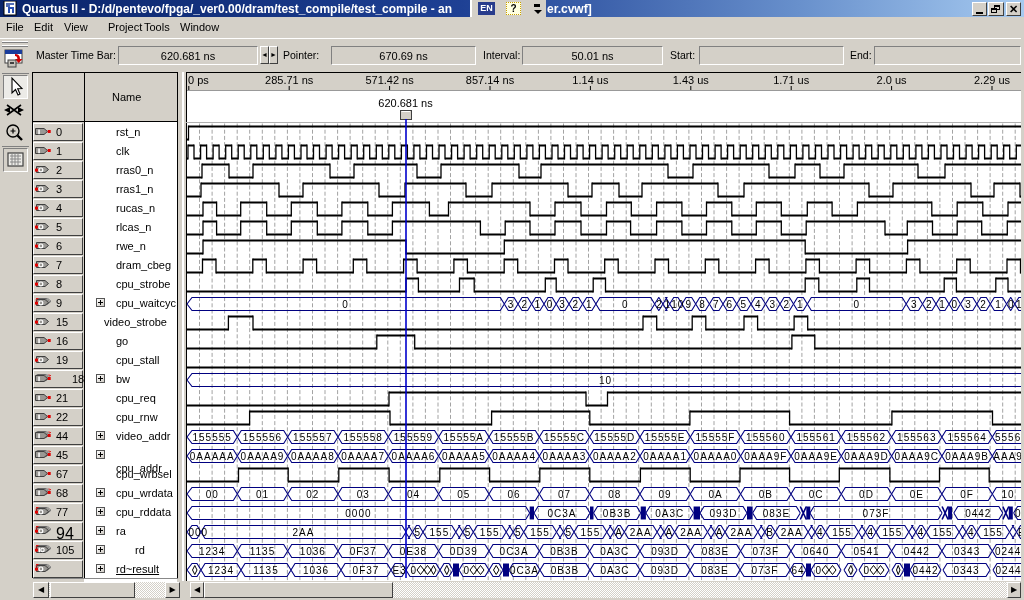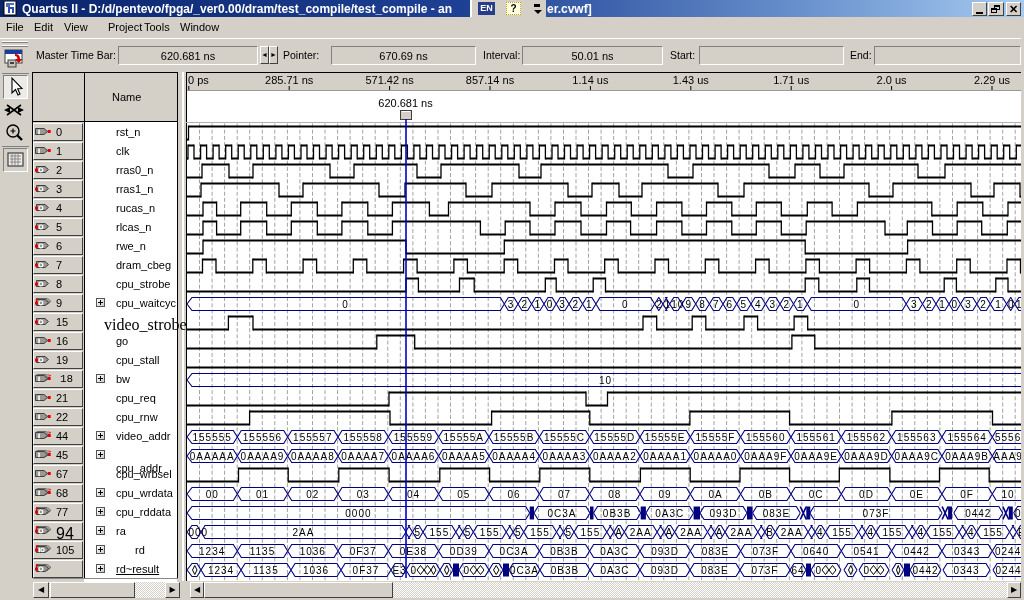--- a/index.html
+++ b/index.html
@@ -180,21 +180,21 @@
     <div style="position:absolute;left:3px;top:1px;width:1px;height:5px;background:#000"></div>
   </div>
 <div style="position:absolute;left:116px;top:296.5px;font-size:11px;color:#000;white-space:nowrap;">cpu_waitcyc</div>
 <div style="position:absolute;left:33px;top:312.5px;width:50px;height:18px;background:#d4d0c8;border-top:1px solid #fff;border-left:1px solid #fff;border-right:1px solid #404040;border-bottom:1px solid #404040;box-sizing:border-box;"></div>
 <svg style="position:absolute;left:35px;top:316.5px" width="19" height="10" viewBox="0 0 19 10">
     <path d="M1.5 1.5 h8.5 l3.5 3 l-3.5 3 h-8.5 z" fill="#9a9894" stroke="#404040" stroke-width="1"></path>
     <rect x="0" y="3.6" width="3" height="3" fill="#e00000"></rect>
     <circle cx="5.9" cy="4.9" r="1.9" fill="none" stroke="#fff" stroke-width="1.2"></circle>
   </svg>
 <div style="position:absolute;left:56px;top:315.5px;width:26px;font-size:11px;color:#000;">15</div>
-<div style="position:absolute;left:104px;top:315.5px;font-size:16px;color:#000;white-space:nowrap;font-family:Liberation Serif, serif;">video_strobe</div>
+<div style="position:absolute;left:104px;top:315.5px;font-size:11px;color:#000;white-space:nowrap;">video_strobe</div>
 <div style="position:absolute;left:33px;top:331.5px;width:50px;height:18px;background:#d4d0c8;border-top:1px solid #fff;border-left:1px solid #fff;border-right:1px solid #404040;border-bottom:1px solid #404040;box-sizing:border-box;"></div>
 <svg style="position:absolute;left:35px;top:335.5px" width="19" height="10" viewBox="0 0 19 10">
     <path d="M0.5 1.5 h8.5 l3.5 3 l-3.5 3 h-8.5 z" fill="#9a9894" stroke="#404040" stroke-width="1"></path>
     <rect x="12.7" y="3" width="3" height="3" fill="#e00000"></rect>
     <rect x="3.3" y="2.6" width="1.5" height="4.6" fill="#fff"></rect>
   </svg>
 <div style="position:absolute;left:56px;top:334.5px;width:26px;font-size:11px;color:#000;">16</div>
 <div style="position:absolute;left:116px;top:334.5px;font-size:11px;color:#000;white-space:nowrap;">go</div>
 <div style="position:absolute;left:33px;top:350.5px;width:50px;height:18px;background:#d4d0c8;border-top:1px solid #fff;border-left:1px solid #fff;border-right:1px solid #404040;border-bottom:1px solid #404040;box-sizing:border-box;"></div>
 <svg style="position:absolute;left:35px;top:354.5px" width="19" height="10" viewBox="0 0 19 10">
@@ -206,21 +206,21 @@
 <div style="position:absolute;left:116px;top:353.5px;font-size:11px;color:#000;white-space:nowrap;">cpu_stall</div>
 <div style="position:absolute;left:33px;top:369.5px;width:50px;height:18px;background:#d4d0c8;border-top:1px solid #fff;border-left:1px solid #fff;border-right:1px solid #404040;border-bottom:1px solid #404040;box-sizing:border-box;"></div>
 <svg style="position:absolute;left:35px;top:373.5px" width="19" height="10" viewBox="0 0 19 10">
     <path d="M3.0 0.30000000000000004 h8.5 l3.5 3 l-3.5 3 h-8.5 z" fill="#e8e6e0" stroke="#707070" stroke-width="1"></path>
     <path d="M1.7 0.9 h8.5 l3.5 3 l-3.5 3 h-8.5 z" fill="#c8c4bc" stroke="#585858" stroke-width="1"></path>
     <path d="M0.5 1.5 h8.5 l3.5 3 l-3.5 3 h-8.5 z" fill="#9a9894" stroke="#404040" stroke-width="1"></path>
     <rect x="12.7" y="3" width="3" height="3" fill="#e00000"></rect>
     <rect x="3.3" y="2.6" width="1.5" height="4.6" fill="#fff"></rect>
     <path d="M13.5 0.8 l2.5 1" stroke="#e00000" stroke-width="0.9"></path>
   </svg>
-<div style="position:absolute;left:60px;top:372.5px;width:26px;font-size:11px;color:#000;font-family:Liberation Mono, monospace;">18</div>
+<div style="position:absolute;left:72px;top:372.5px;width:26px;font-size:11px;color:#000;">18</div>
 <div style="position:absolute;left:96px;top:373.5px;width:9px;height:9px;border:1px solid #555;background:linear-gradient(135deg,#fff,#cfcbc4);box-sizing:border-box;">
     <div style="position:absolute;left:1px;top:3px;width:5px;height:1px;background:#000"></div>
     <div style="position:absolute;left:3px;top:1px;width:1px;height:5px;background:#000"></div>
   </div>
 <div style="position:absolute;left:116px;top:372.5px;font-size:11px;color:#000;white-space:nowrap;">bw</div>
 <div style="position:absolute;left:33px;top:388.5px;width:50px;height:18px;background:#d4d0c8;border-top:1px solid #fff;border-left:1px solid #fff;border-right:1px solid #404040;border-bottom:1px solid #404040;box-sizing:border-box;"></div>
 <svg style="position:absolute;left:35px;top:392.5px" width="19" height="10" viewBox="0 0 19 10">
     <path d="M0.5 1.5 h8.5 l3.5 3 l-3.5 3 h-8.5 z" fill="#9a9894" stroke="#404040" stroke-width="1"></path>
     <rect x="12.7" y="3" width="3" height="3" fill="#e00000"></rect>
     <rect x="3.3" y="2.6" width="1.5" height="4.6" fill="#fff"></rect>

